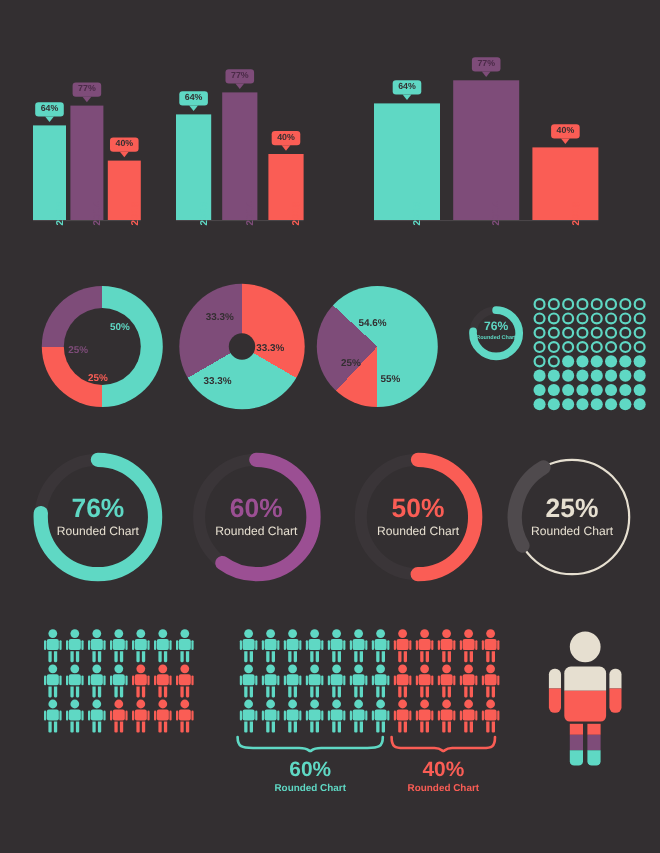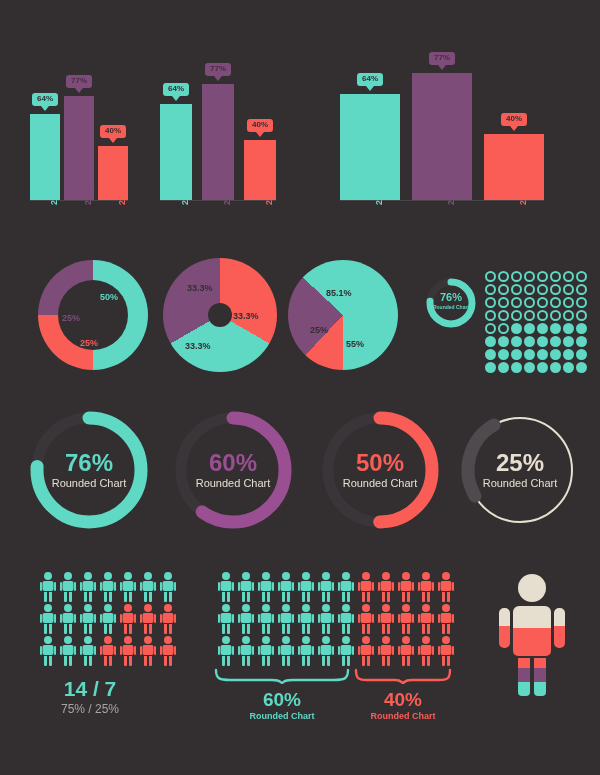--- a/index.html
+++ b/index.html
@@ -160,21 +160,21 @@
           background:conic-gradient(from 0deg, #FA5D55 0deg 120deg, #5FD8C4 120deg 240deg, #7E4C79 240deg 360deg);"></div>
       <div class="donut-hole" style="left:45px;top:45px;width:24px;height:24px;"></div>
       <span class="pielabel" style="left:24px;top:25px;color:#332F31;">33.3%</span>
       <span class="pielabel" style="left:70px;top:53px;color:#332F31;">33.3%</span>
       <span class="pielabel" style="left:22px;top:83px;color:#332F31;">33.3%</span>
     </div>
 
     <div style="position:absolute;left:288px;top:10px;width:110px;height:110px;">
       <div class="pie" style="left:0;top:0;width:110px;height:110px;
           background:conic-gradient(from 0deg, #5FD8C4 0deg 180deg, #FA5D55 180deg 223deg, #7E4C79 223deg 313deg, #5FD8C4 313deg 360deg);"></div>
-      <span class="pielabel" style="left:38px;top:28px;color:#332F31;">85.1%</span>
+      <span class="pielabel" style="left:38px;top:28px;color:#332F31;">54.6%</span>
       <span class="pielabel" style="left:22px;top:65px;color:#332F31;">25%</span>
       <span class="pielabel" style="left:58px;top:79px;color:#332F31;">55%</span>
     </div>
 
     <div style="position:absolute;left:424px;top:26px;width:54px;height:54px;">
       <svg width="54" height="54" viewBox="0 0 54 54">
         <circle cx="27" cy="27" r="21" fill="none" stroke="#3a3538" stroke-width="7"></circle>
         <circle cx="27" cy="27" r="21" fill="none" stroke="#5FD8C4" stroke-width="7" stroke-linecap="round" stroke-dasharray="100.2 131.9" transform="rotate(-90 27 27)"></circle>
       </svg>
       <div class="mini-txt" style="top:16px;">
@@ -588,24 +588,20 @@
         </div>
         <div class="person" style="width: 16px; height: 30px;">
           <div class="p-head" style="width:8px;height:8px;background:#FA5D55;"></div>
           <div class="p-body" style="top:9px;width:11px;height:10px;background:#FA5D55;"></div>
           <div class="p-arm" style="left:0px;top:10px;width:2px;height:9px;background:#FA5D55;"></div>
           <div class="p-arm" style="right:0px;top:10px;width:2px;height:9px;background:#FA5D55;"></div>
           <div class="p-leg" style="left:4px;top:20px;width:3px;height:10px;background:#FA5D55;"></div>
           <div class="p-leg" style="right:4px;top:20px;width:3px;height:10px;background:#FA5D55;"></div>
         </div>
       </div>
-    <div class="bigtxt" style="left:0px;top:118px;width:180px;">
-      <div class="big-num" style="color:#5FD8C4;">14 / 7</div>
-      <div class="big-sub">75% / 25%</div>
-    </div>
 
     <div class="pgrid" id="grid2" style="left:218px;top:12px;grid-template-columns:repeat(7,18px);">
         <div class="person" style="width: 16px; height: 30px;">
           <div class="p-head" style="width:8px;height:8px;background:#5FD8C4;"></div>
           <div class="p-body" style="top:9px;width:11px;height:10px;background:#5FD8C4;"></div>
           <div class="p-arm" style="left:0px;top:10px;width:2px;height:9px;background:#5FD8C4;"></div>
           <div class="p-arm" style="right:0px;top:10px;width:2px;height:9px;background:#5FD8C4;"></div>
           <div class="p-leg" style="left:4px;top:20px;width:3px;height:10px;background:#5FD8C4;"></div>
           <div class="p-leg" style="right:4px;top:20px;width:3px;height:10px;background:#5FD8C4;"></div>
         </div>

